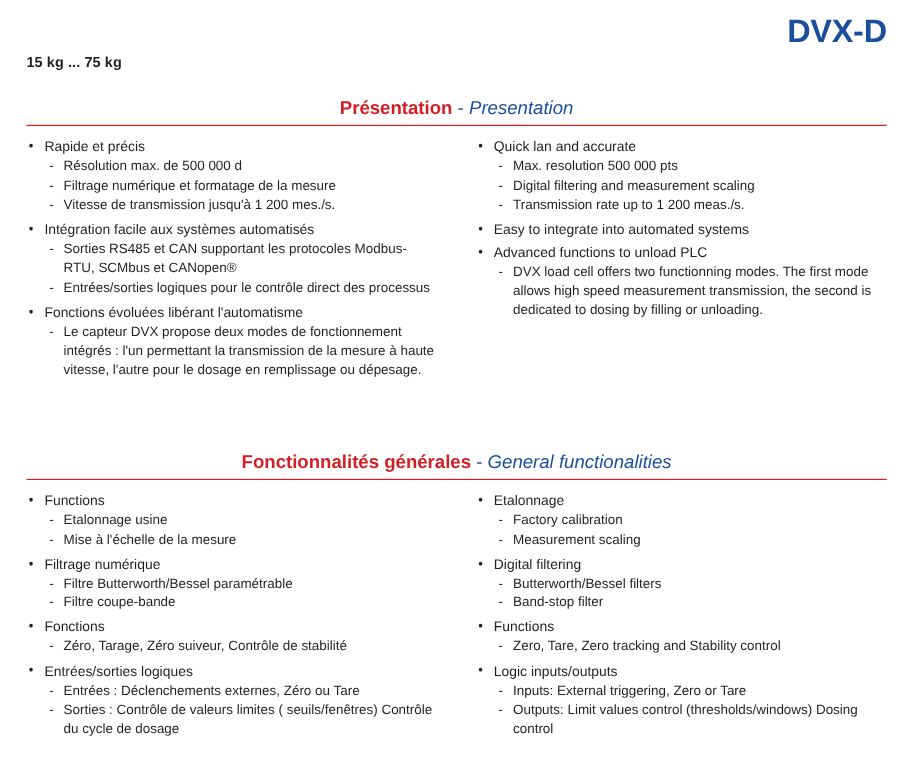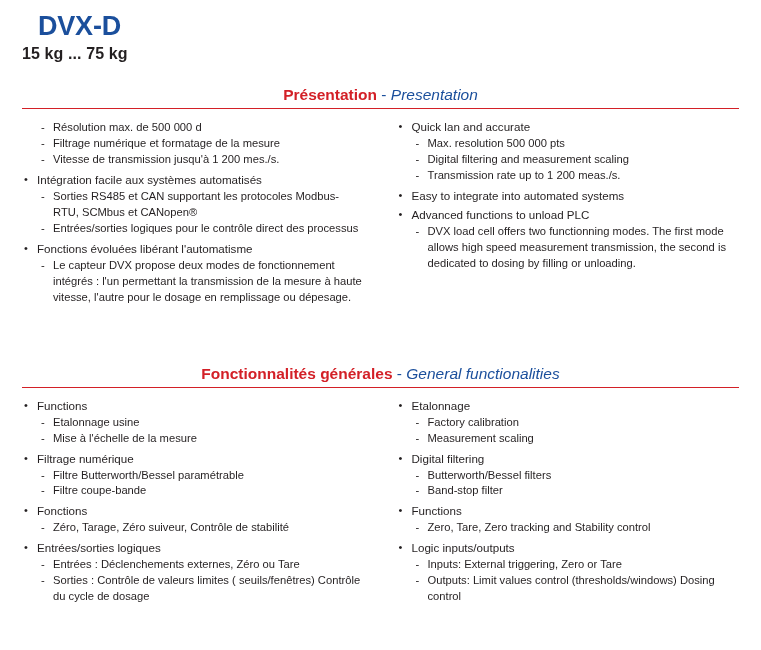--- a/index.html
+++ b/index.html
@@ -22,23 +22,24 @@
     padding: 0 22px;
   }
   
   .doc-title {
     font-size: 27px;
     font-weight: bold;
     color: #1b4f9c;
     letter-spacing: -0.2px;
     margin: 12px 0 0 16px;
     line-height: 1.05;
+    text-align: right;
   }
   .doc-subtitle {
-    font-size: 16px;
+    font-size: 12px;
     font-weight: bold;
     color: #231f20;
     margin: 5px 0 0 0;
     letter-spacing: 0.1px;
   }
   
   .section {
     margin-top: 22px;
   }
   .section-head {
@@ -127,20 +128,21 @@
   <div class="doc-subtitle">15 kg ... 75 kg</div>
 
   <div class="section">
     <div class="section-head">
       <span>Présentation</span><span class="dash"> - </span><span class="en">Presentation</span>
     </div>
     <div class="cols">
       <div class="col fr">
         <ul class="lvl1">
           <li>
+            <span class="txt">Rapide et précis</span>
             <ul class="lvl2">
               <li>Résolution max. de 500 000 d</li>
               <li>Filtrage numérique et formatage de la mesure</li>
               <li>Vitesse de transmission jusqu'à 1 200 mes./s.</li>
             </ul>
           </li>
           <li>
             <span class="txt">Intégration facile aux systèmes automatisés</span>
             <ul class="lvl2">
               <li>Sorties RS485 et CAN supportant les protocoles Modbus-RTU, SCMbus et CANopen®</li>

